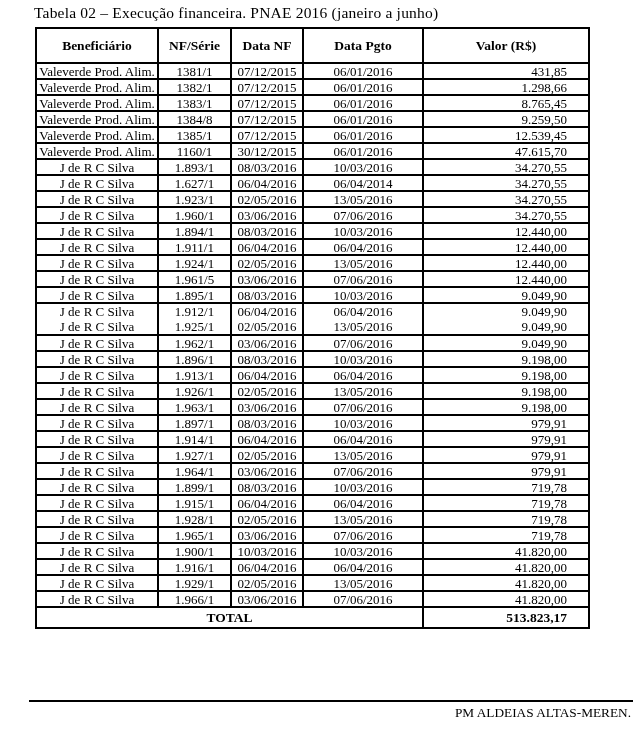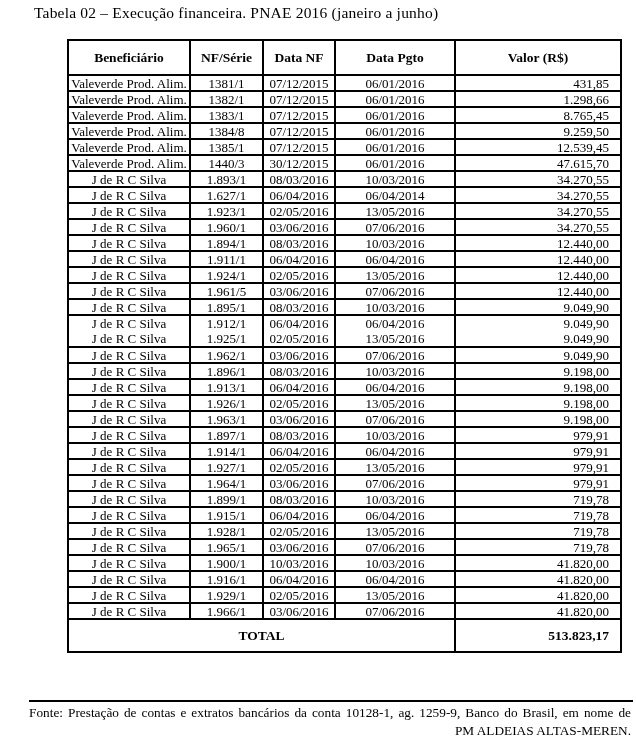--- a/index.html
+++ b/index.html
@@ -16,49 +16,48 @@
     position: absolute;
     left: 34px;
     top: 4px;
     font-size: 15.5px;
     white-space: nowrap;
     letter-spacing: 0.2px;
   }
   table.fin-table {
     position: absolute;
     left: 35px;
-    top: 39px;
+    top: 27px;
     width: 553px;
     border-collapse: collapse;
     table-layout: fixed;
-    margin-left: 32px;
   }
   .fin-table th, .fin-table td {
     border: 2px solid #000000;
     padding: 0;
     text-align: center;
     vertical-align: middle;
     overflow: hidden;
     white-space: nowrap;
     font-size: 13px;
     line-height: 1;
   }
   .fin-table thead th {
     height: 33px;
     font-size: 13.5px;
     font-weight: bold;
   }
   .fin-table tbody tr { height: 16px; }
   .fin-table td.val {
     text-align: right;
-    padding-right: 11px;
+    padding-right: 21px;
   }
   
   .fin-table tbody tr.nb-b td { border-bottom-style: hidden; }
-  .fin-table tfoot tr { height: 33px; }
+  .fin-table tfoot tr { height: 21px; }
   .fin-table tfoot td {
     font-weight: bold;
     font-size: 13.5px;
   }
   .footnote-rule {
     position: absolute;
     left: 29px;
     top: 700px;
     width: 604px;
     height: 0;
@@ -132,21 +131,21 @@
       </tr>
       <tr>
         <td>Valeverde Prod. Alim.</td>
         <td>1385/1</td>
         <td>07/12/2015</td>
         <td>06/01/2016</td>
         <td class="val">12.539,45</td>
       </tr>
       <tr>
         <td>Valeverde Prod. Alim.</td>
-        <td>1440/3</td>
+        <td>1160/1</td>
         <td>30/12/2015</td>
         <td>06/01/2016</td>
         <td class="val">47.615,70</td>
       </tr>
       <tr>
         <td>J de R C Silva</td>
         <td>1.893/1</td>
         <td>08/03/2016</td>
         <td>10/03/2016</td>
         <td class="val">34.270,55</td>
@@ -345,15 +344,14 @@
     <tr>
       <td colspan="4">TOTAL</td>
       <td class="val">513.823,17</td>
     </tr>
   </tfoot>
 </table>
 
 <div class="footnote-rule"></div>
 
 <div class="source-note">
-  <div class="l1">Fonte: Prestação de contas e extratos bancários da conta 10128-1, ag. 1259-9, Banco do Brasil, em nome de</div>
   <div class="l2">PM ALDEIAS ALTAS-MEREN.</div>
 </div>
 
 </body></html>

